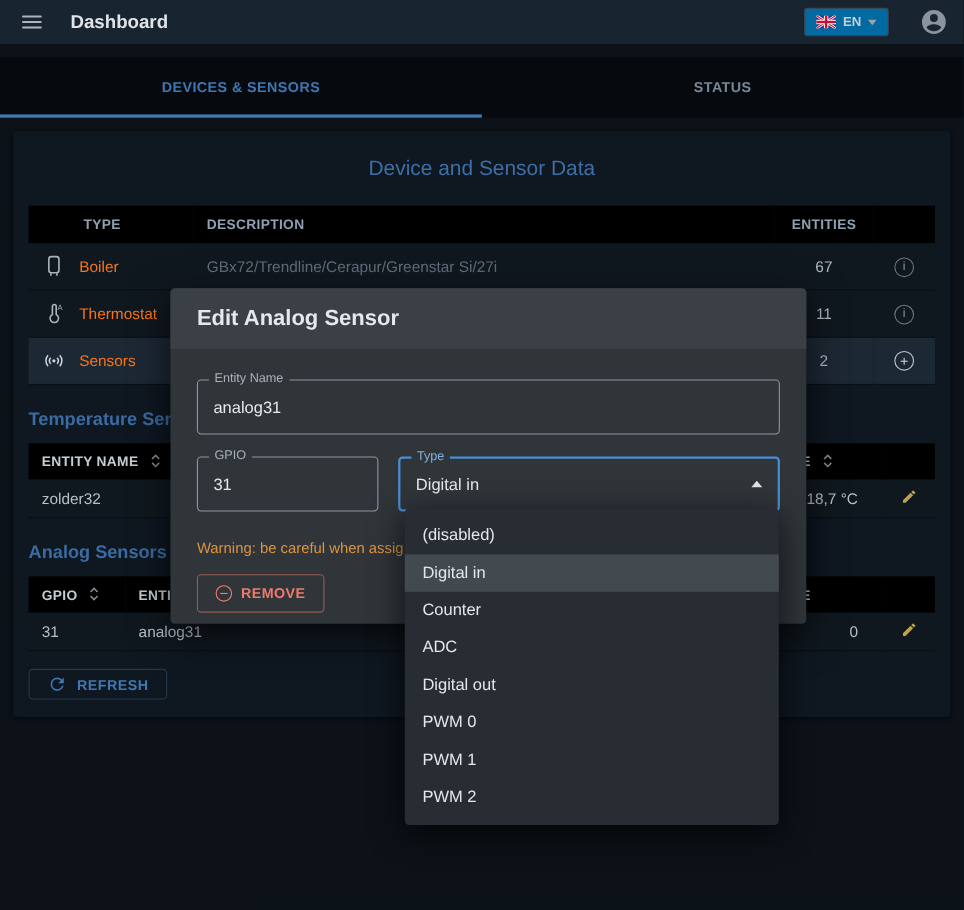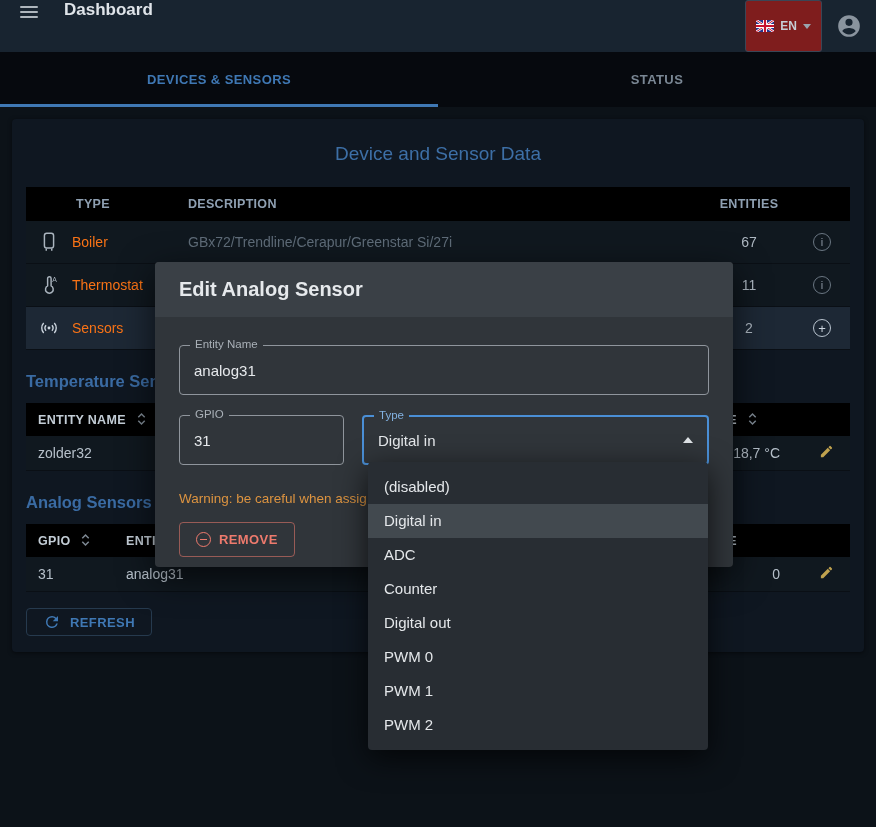--- a/index.html
+++ b/index.html
@@ -5,33 +5,33 @@
   * { box-sizing: border-box; margin: 0; padding: 0; }
   html,body { width:876px; height:827px; }
   body {
     position:relative; overflow:hidden;
     background:#0c1218;
     font-family:"Liberation Sans", sans-serif;
     color:#c3ccd5;
   }
 
   
-  .appbar { height:52px; background:#182430; display:flex; padding:0 14px; }
+  .appbar { height:40px; background:#182430; display:flex; align-items:center; padding:0 14px; }
   .hamburger { display:flex; flex-direction:column; gap:3px; padding:6px; cursor:pointer; }
   .hamburger span { width:18px; height:2px; background:#aeb6bd; border-radius:1px; }
   .app-title { margin-left:20px; font-size:17px; font-weight:bold; color:#dfe4e9; }
   .spacer { flex:1; }
-  .lang-btn { display:flex; align-items:center; gap:6px; padding:5px 10px; background:#7f1d1d;
+  .lang-btn { display:flex; align-items:center; gap:6px; padding:5px 10px; background:#0369a1;
     border:1px solid #3a4656; border-radius:3px; color:#c6cdd4; font-size:12px; font-weight:bold;
-    font-family:inherit; cursor:pointer; margin-right:14px; }
+    font-family:inherit; cursor:pointer; margin-right:28px; }
   .caret-down { width:0; height:0; border-left:4px solid transparent; border-right:4px solid transparent; border-top:5px solid #9aa4ae; }
   .avatar { display:flex; align-items:center; cursor:pointer; }
 
   
-  .tabs { height:55px; background:#06090e; display:flex; }
+  .tabs { height:55px; background:#06090e; display:flex;margin-top:12px; }
   .tab { flex:1; display:flex; align-items:center; justify-content:center; font-size:13px;
     font-weight:bold; letter-spacing:.4px; color:#7a8794; cursor:pointer; position:relative; }
   .tab.active { color:#3f78b4; }
   .tab.active::after { content:""; position:absolute; bottom:0; left:0; right:0; height:3px; background:#3f78b4; }
 
   
   .card { margin:12px; background:#0f1721; border-radius:4px; padding:14px 14px 16px; box-shadow:0 1px 4px rgba(0,0,0,.5); }
   .card-title { text-align:center; color:#3d6fa6; font-size:19px; font-weight:500; margin:10px 0 22px; }
   .section-title { color:#3a6ba3; font-size:16.5px; font-weight:bold; margin:22px 0 12px; }
 
@@ -297,19 +297,19 @@
     <button class="remove-btn">
       <span class="minus-circle"></span>
       <span>REMOVE</span>
     </button>
   </div>
 </div>
 
 <div class="dropdown">
   <div class="dd-item">(disabled)</div>
   <div class="dd-item selected">Digital in</div>
+  <div class="dd-item">Counter</div>
   <div class="dd-item">ADC</div>
-  <div class="dd-item">Counter</div>
   <div class="dd-item">Digital out</div>
   <div class="dd-item">PWM 0</div>
   <div class="dd-item">PWM 1</div>
   <div class="dd-item">PWM 2</div>
 </div>
 
 </body></html>

